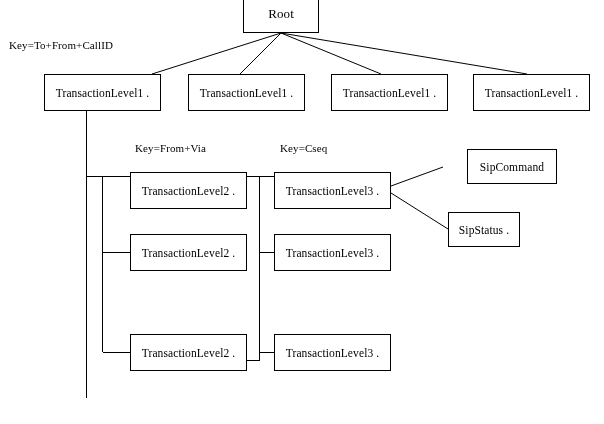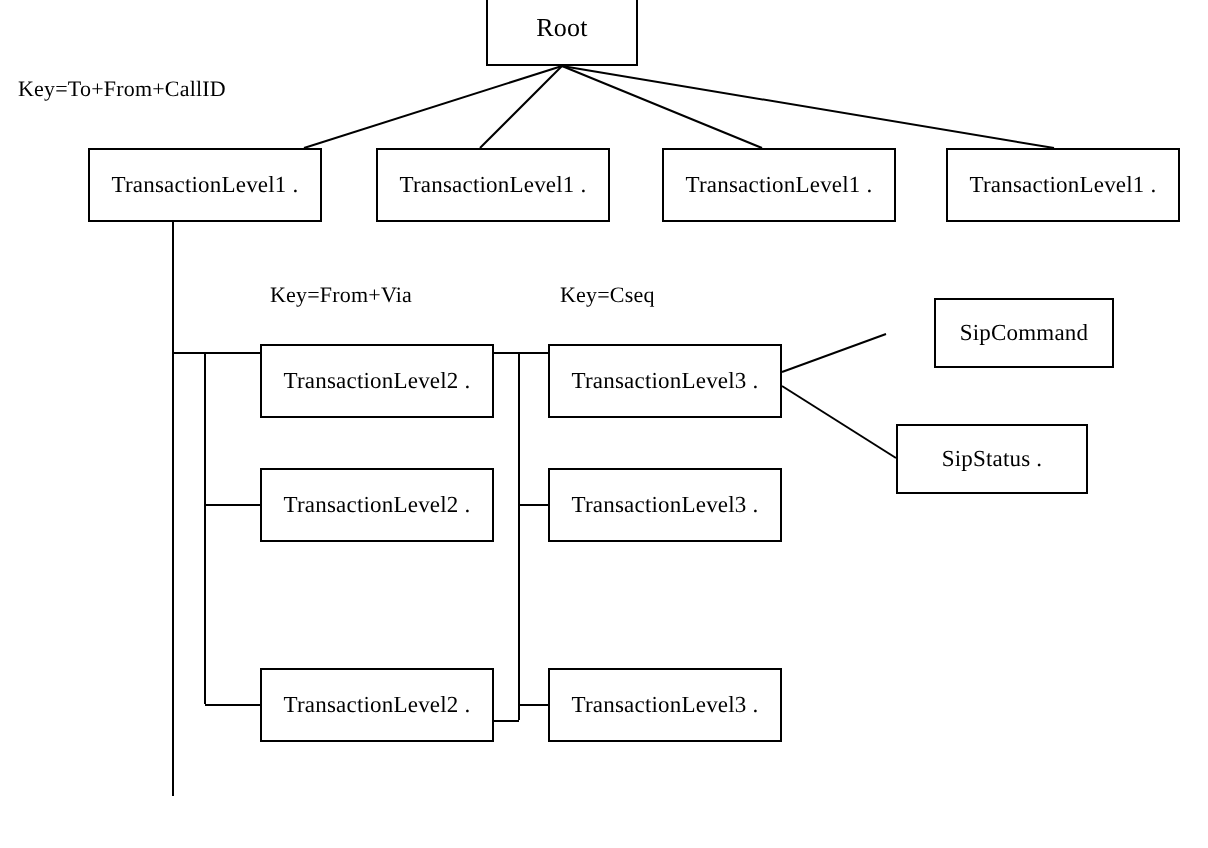--- a/index.html
+++ b/index.html
@@ -133,18 +133,18 @@
   <div class="node" style="left:274px; top:234px; width:117px; height:37px;">
     <span>TransactionLevel3 .</span>
   </div>
   <div class="node" style="left:274px; top:334px; width:117px; height:37px;">
     <span>TransactionLevel3 .</span>
   </div>
 
   <div class="node" style="left:443px; top:149px; width:90px; height:35px;margin-left:24px;">
     <span>SipCommand</span>
   </div>
-  <div class="node" style="left:448px; top:212px; width:96px; height:35px;">
+  <div class="node" style="left:448px; top:212px; width:72px; height:35px;">
     <span>SipStatus .</span>
   </div>
 
 
 </div>
 
 </body></html>

